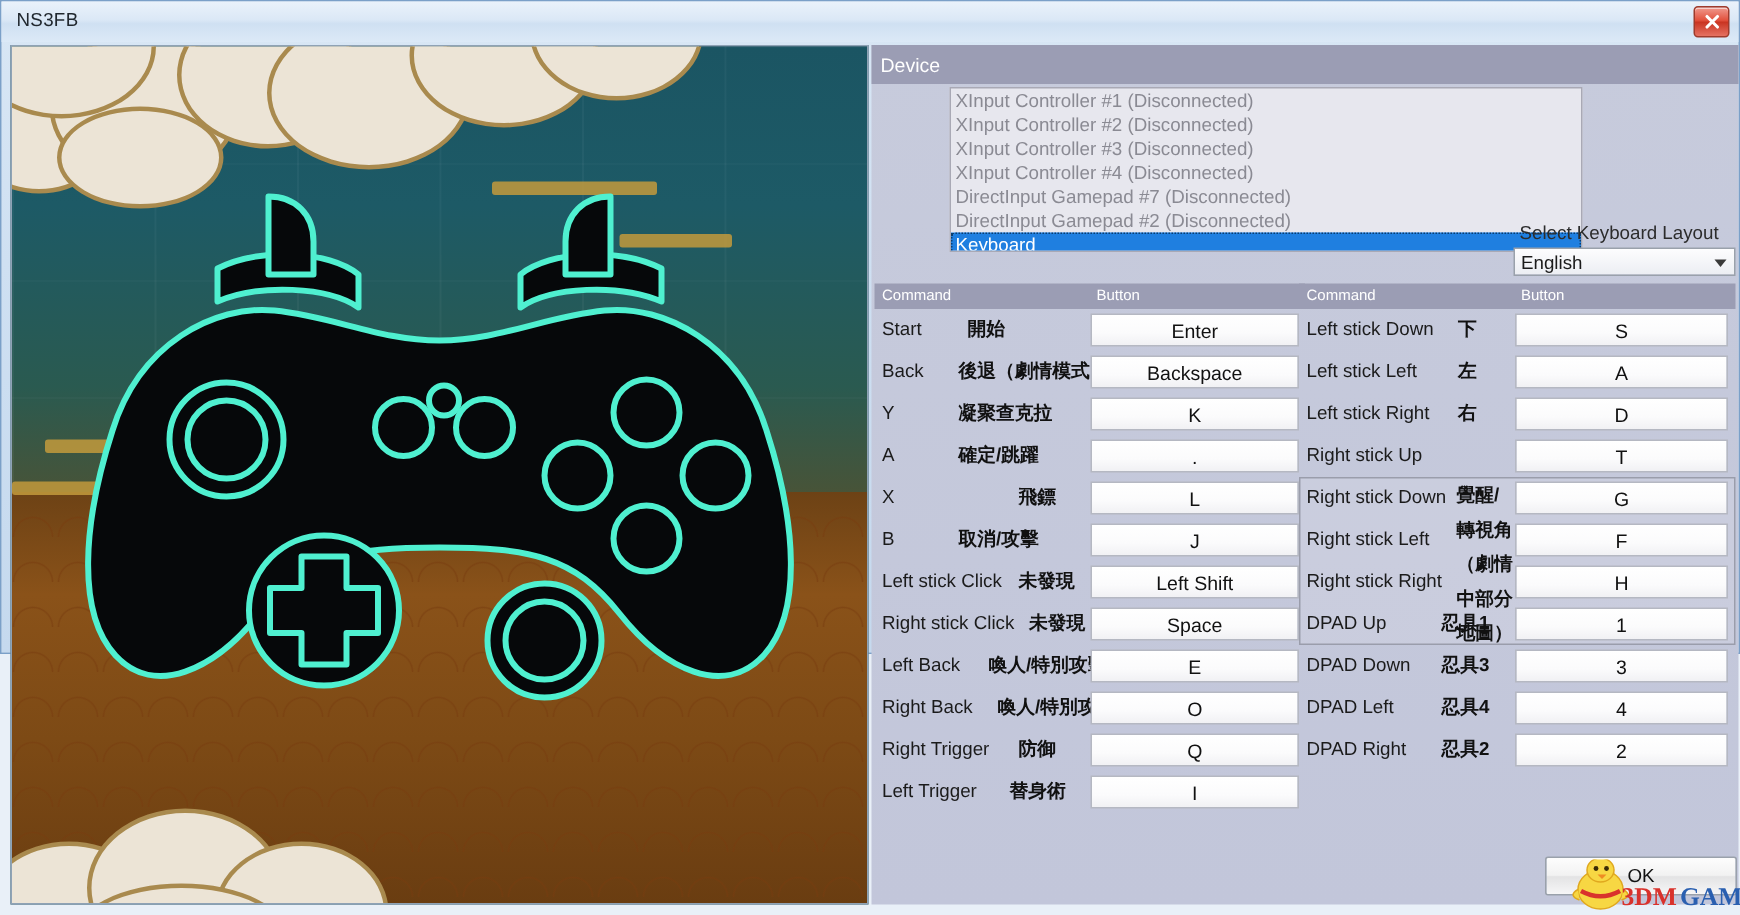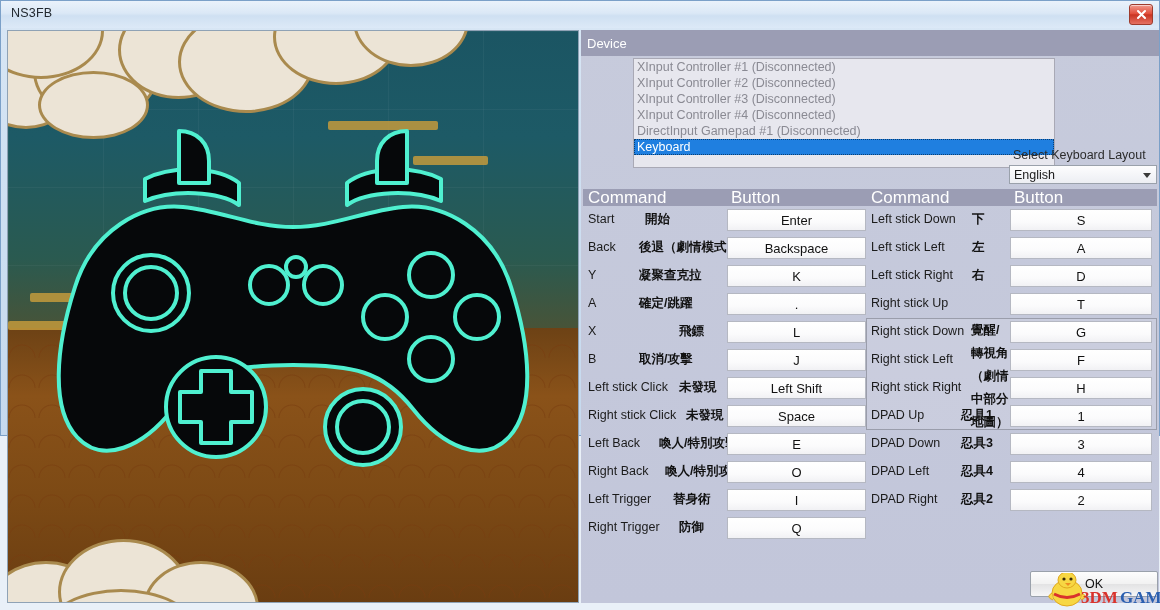--- a/index.html
+++ b/index.html
@@ -92,21 +92,21 @@
   }
   .combo .arrow{
     position:absolute;right:5px;top:7px;width:0;height:0;
     border-left:4px solid transparent;border-right:4px solid transparent;
     border-top:5px solid #3a3a3a;
   }
   .tbl{position:absolute;top:159px;}
   .tblL{left:2px;width:287px;}
   .tblR{left:285px;width:291px;}
   .hdr{
-    height:17px;background:#9b9db4;color:#fff;font-size:17px;
+    height:17px;background:#9b9db4;color:#fff;font-size:10px;
     display:flex;align-items:center;
   }
   .hdr .c1{padding-left:5px;}
   .hdr .c2{position:absolute;}
   .row{height:28px;position:relative;}
   .cmd{
     position:absolute;left:5px;top:6px;font-size:12.5px;color:#1b1b1b;white-space:nowrap;
   }
   .cn{
     position:absolute;top:5px;font-size:12.5px;color:#111;font-weight:bold;white-space:nowrap;
@@ -219,21 +219,22 @@
 
     <div class="band" style="left:0px;top:0px;width:578px;height:26px;">
       <span>Device</span>
     </div>
 
     <div class="devlist">
       <div class="devitem">XInput Controller #1 (Disconnected)</div>
       <div class="devitem">XInput Controller #2 (Disconnected)</div>
       <div class="devitem">XInput Controller #3 (Disconnected)</div>
       <div class="devitem">XInput Controller #4 (Disconnected)</div>
-      <div class="devitem">DirectInput Gamepad #1 (Disconnected)</div>
+      <div class="devitem">DirectInput Gamepad #7 (Disconnected)</div>
+      <div class="devitem">DirectInput Gamepad #2 (Disconnected)</div>
       <div class="devitem sel">Keyboard</div>
     </div>
 
     <div class="kl-label">Select Keyboard Layout</div>
     <div class="combo">
       <span>English</span>
       <span class="arrow"></span>
     </div>
 
     <div class="tbl tblL">
@@ -306,31 +307,31 @@
         </div>
       </div>
       <div class="row">
         <span class="cmd">Right Back</span>
         <span class="cn" style="left:82px;">喚人/特別攻擊</span>
         <div class="field" style="left:144px;top:3px;width:139px;">
           <span>O</span>
         </div>
       </div>
       <div class="row">
+        <span class="cmd">Right Trigger</span>
+        <span class="cn" style="left:96px;">防御</span>
+        <div class="field" style="left:144px;top:3px;width:139px;">
+          <span>Q</span>
+        </div>
+      </div>
+      <div class="row">
         <span class="cmd">Left Trigger</span>
         <span class="cn" style="left:90px;">替身術</span>
         <div class="field" style="left:144px;top:3px;width:139px;">
           <span>I</span>
-        </div>
-      </div>
-      <div class="row">
-        <span class="cmd">Right Trigger</span>
-        <span class="cn" style="left:96px;">防御</span>
-        <div class="field" style="left:144px;top:3px;width:139px;">
-          <span>Q</span>
         </div>
       </div>
     </div>
 
     <div class="tbl tblR">
       <div class="hdr">
         <span class="c1">Command</span>
         <span class="c2" style="left:148px;">Button</span>
       </div>
 

